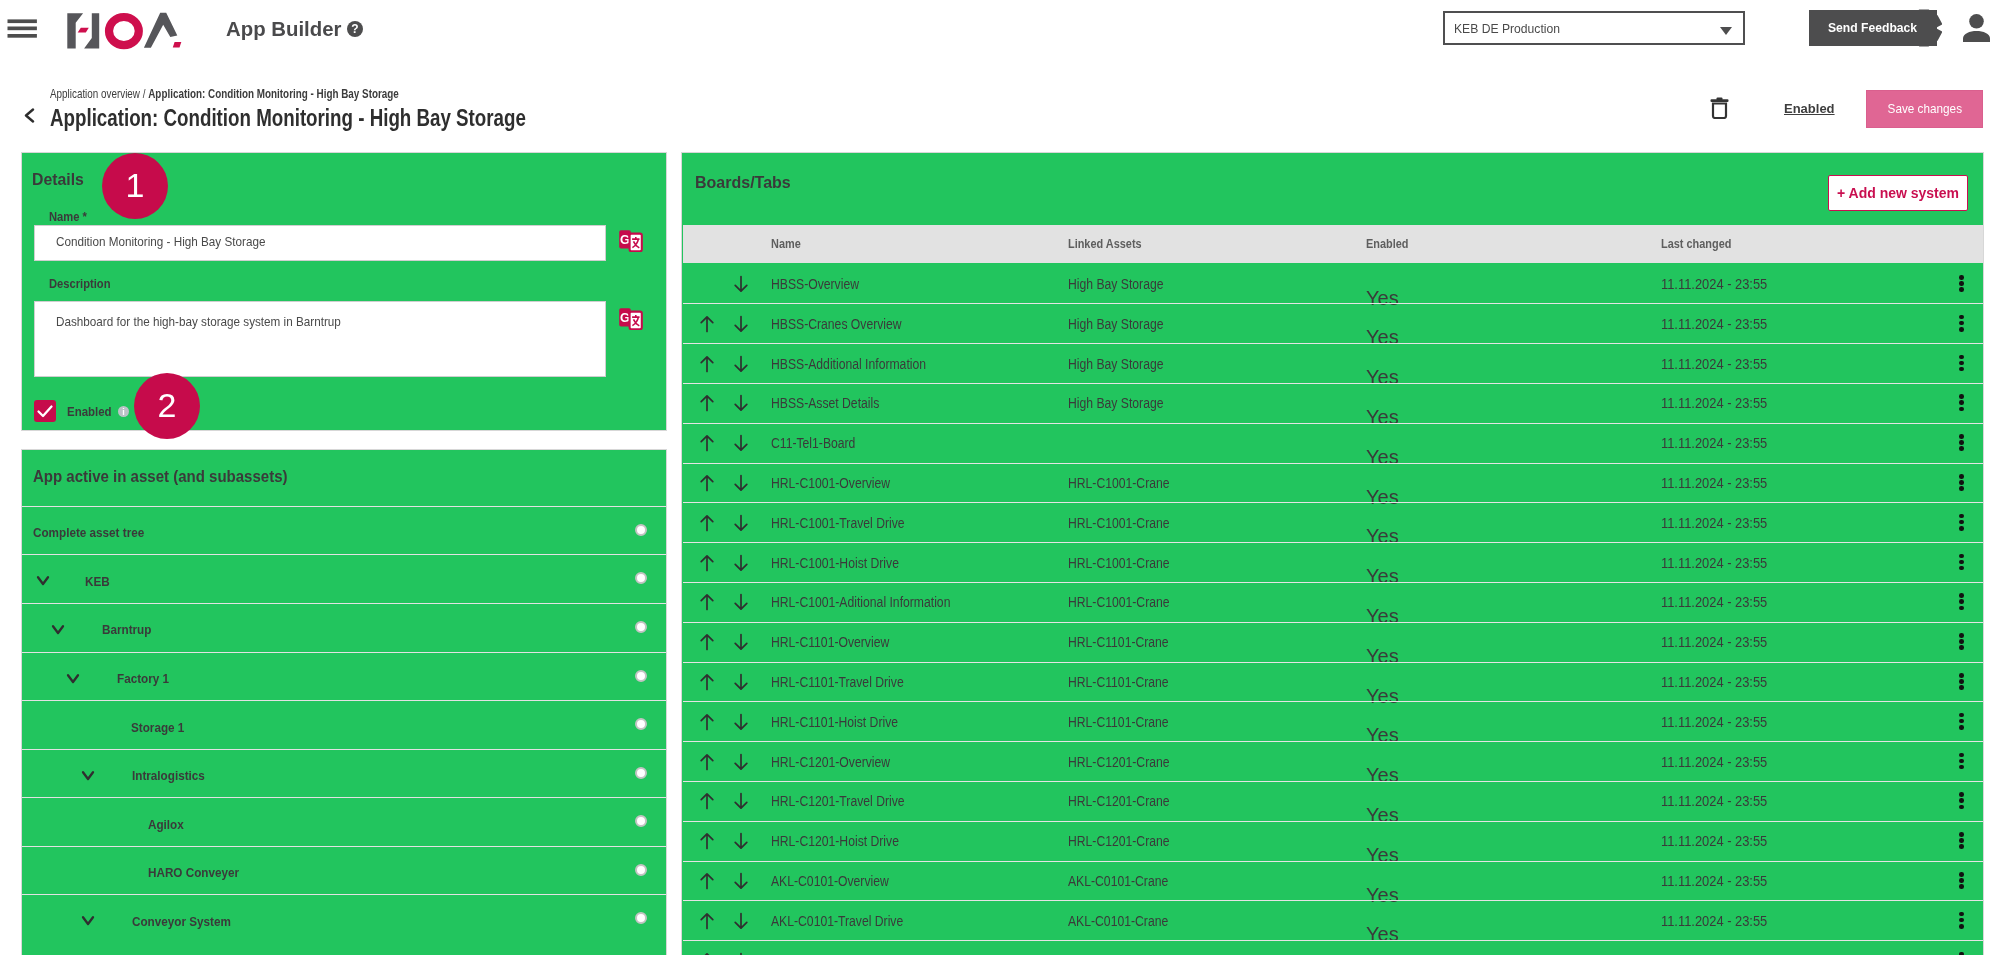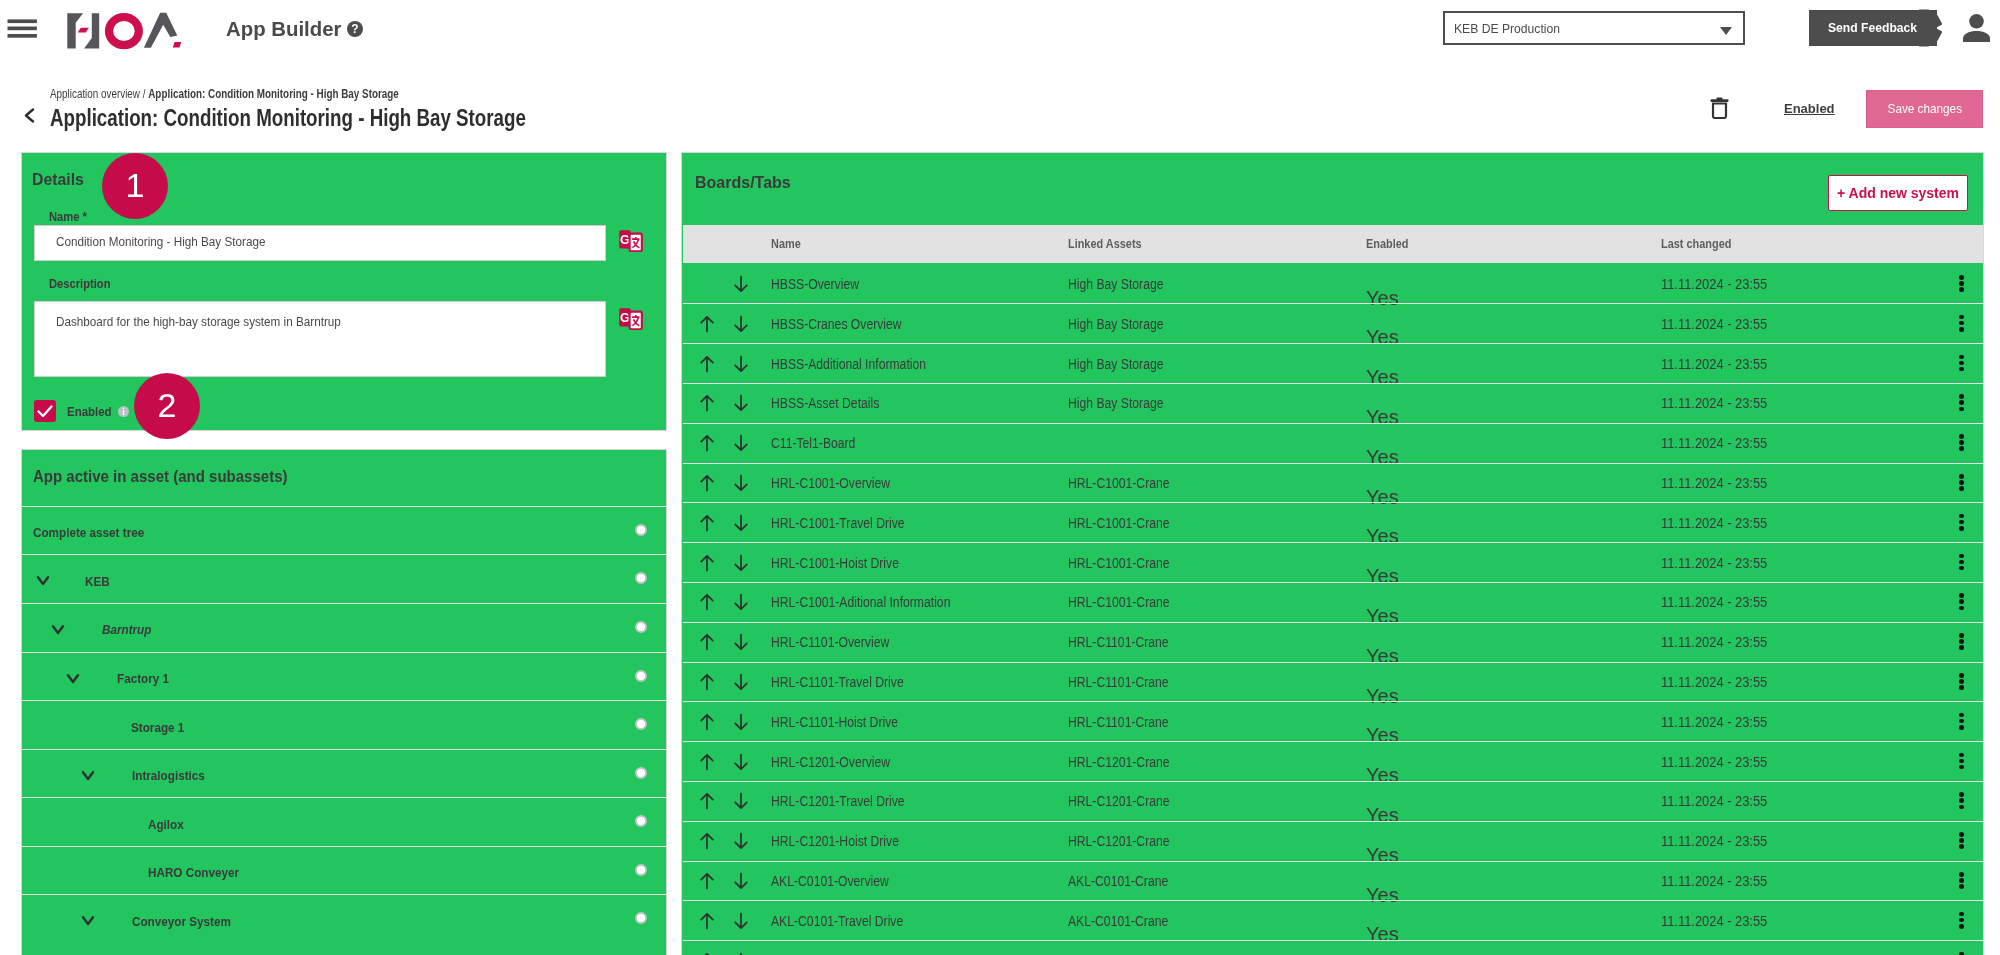--- a/index.html
+++ b/index.html
@@ -166,21 +166,21 @@
         <span class="t" style="left:11px;">Complete asset tree</span>
         <span class="radio"></span>
       </div>
     <div class="trow" style="top:104.4px;">
         <svg class="chev" style="left:14px;" viewBox="0 0 14 14">
           <polyline points="2,3.2 7,10 12,3.2" fill="none" stroke="#2f2f2f" stroke-width="2.3" stroke-linecap="round" stroke-linejoin="round"></polyline>
         </svg>
         <span class="t" style="left:63px;">KEB</span>
         <span class="radio"></span>
       </div>
-    <div class="trow" style="top:152.9px;font-style:italic;">
+    <div class="trow" style="top:152.9px;">
         <svg class="chev" style="left:29px;" viewBox="0 0 14 14">
           <polyline points="2,3.2 7,10 12,3.2" fill="none" stroke="#2f2f2f" stroke-width="2.3" stroke-linecap="round" stroke-linejoin="round"></polyline>
         </svg>
         <span class="t" style="left:80px;">Barntrup</span>
         <span class="radio"></span>
       </div>
     <div class="trow" style="top:201.5px;">
         <svg class="chev" style="left:44px;" viewBox="0 0 14 14">
           <polyline points="2,3.2 7,10 12,3.2" fill="none" stroke="#2f2f2f" stroke-width="2.3" stroke-linecap="round" stroke-linejoin="round"></polyline>
         </svg>

